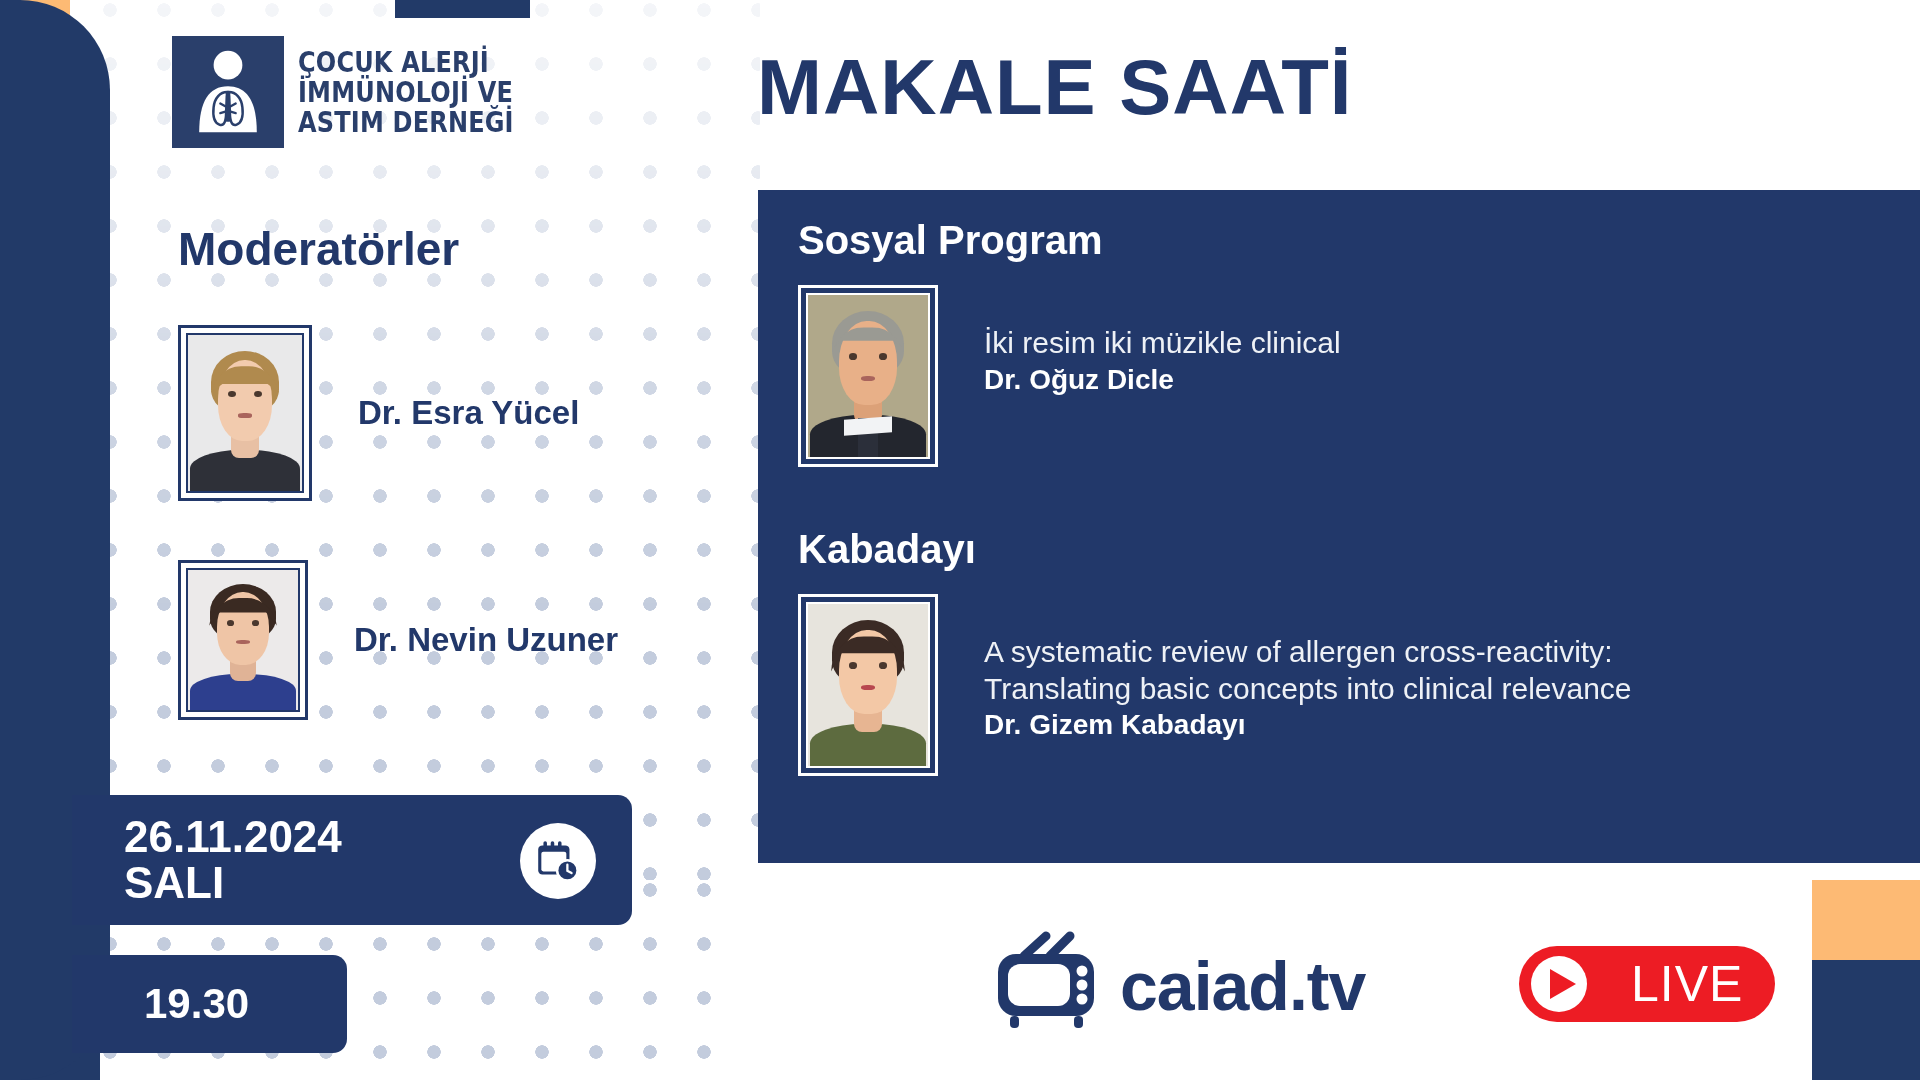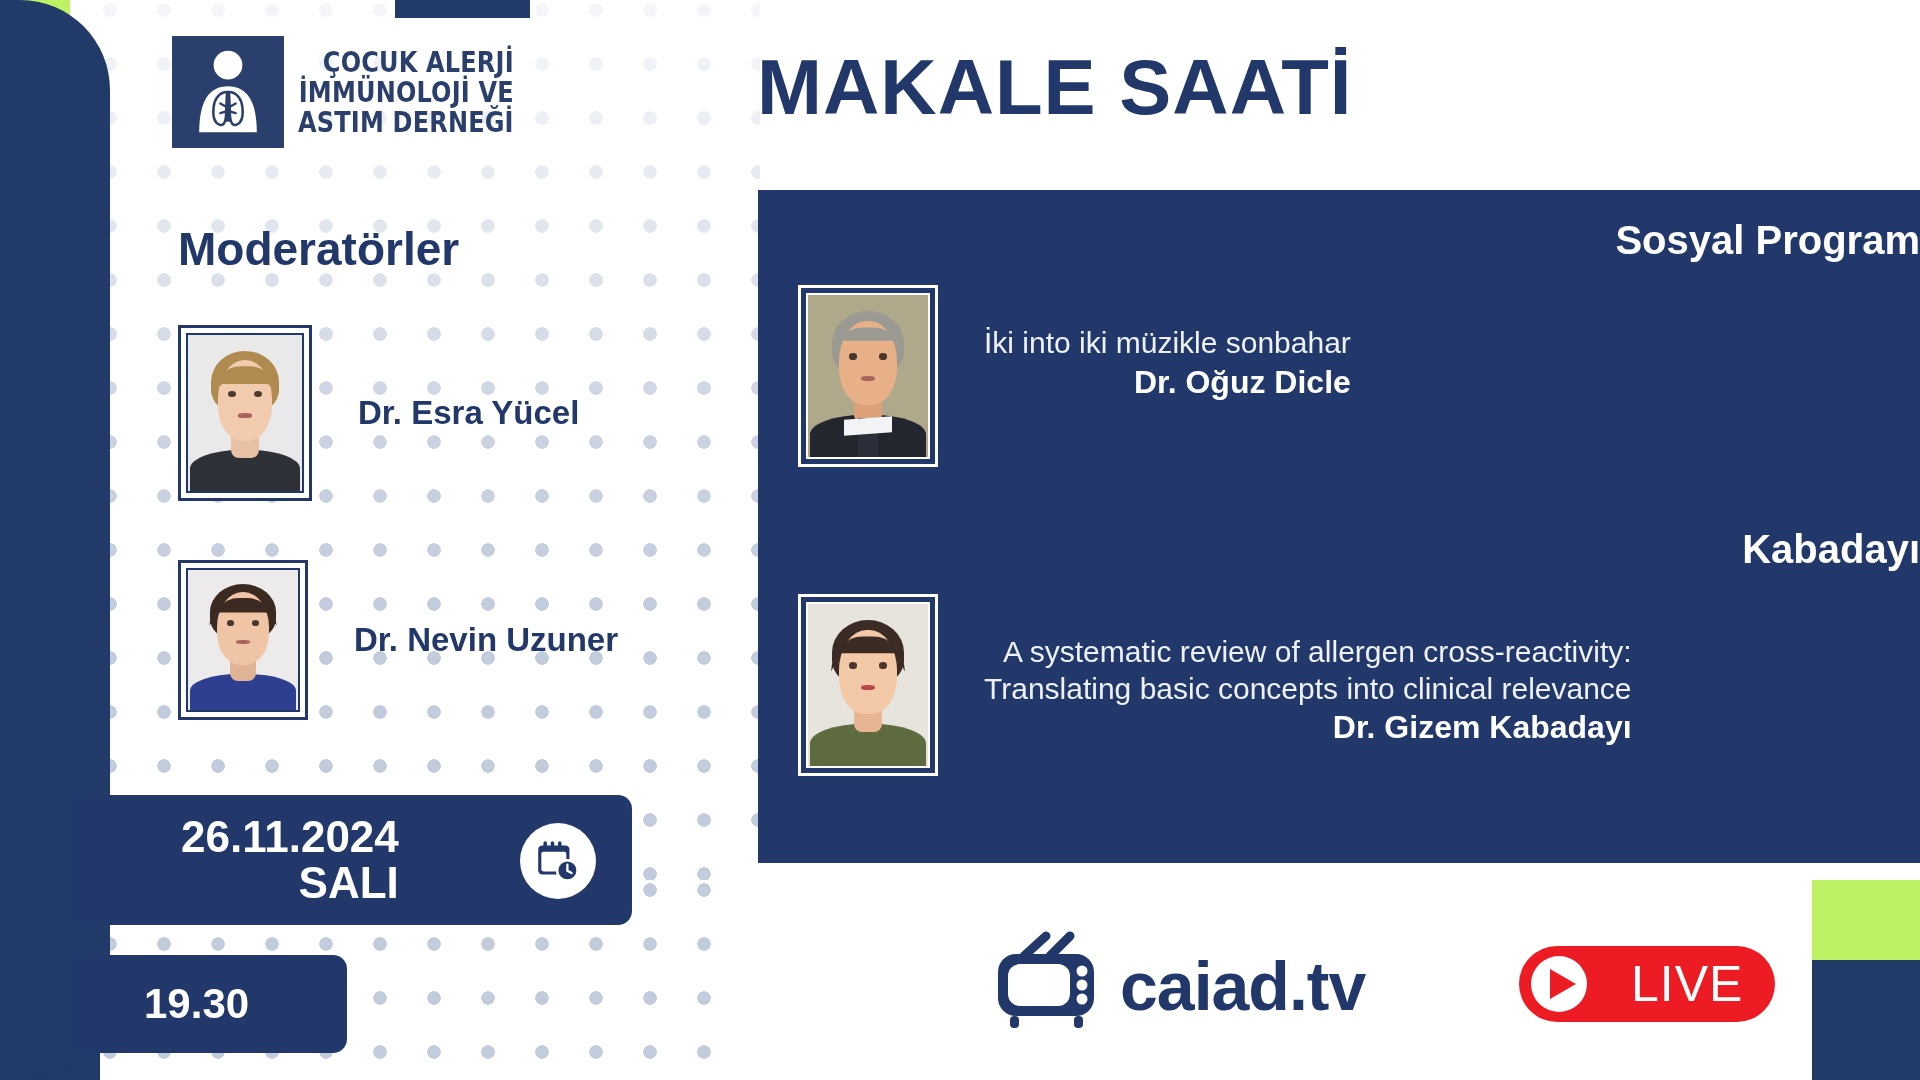--- a/index.html
+++ b/index.html
@@ -3,21 +3,21 @@
 <meta charset="utf-8">
 <style>
   * { margin:0; padding:0; box-sizing:border-box; }
   html, body {
     width:1920px; height:1080px;
     overflow:hidden;
     background:#223a68;
     font-family:"Liberation Sans", sans-serif;
   }
 
-  #stage { position:relative; width:1920px; height:960px; background:#bef264;text-align:right; }
+  #stage { position:relative; width:1920px; height:960px; background:#fdba74; }
   .left-bar-round {
     position:absolute; left:0; top:0; width:110px; height:1080px;
     background:#223a68;
     border-top-right-radius:90px;
     border-bottom-right-radius:90px;
     z-index:6;
   }
 
   
   .white-canvas {
@@ -103,21 +103,21 @@
   .f-mouth { position:absolute; left:44%; top:50%; width:12%; height:3%; border-radius:40%; background:#a9645c; }
 
   
   .date-pill {
     position:absolute; left:72px; top:795px; width:560px; height:130px;
     background:#22386a; border-radius:0 14px 14px 0; z-index:9;
     display:flex; align-items:center;
   }
   .date-text {
     color:#fff; font-weight:bold; font-size:44px; line-height:1.05;
-    margin-left:109px; white-space:pre-line;
+    margin-left:52px; white-space:pre-line;
   }
   .date-icon-circle {
     position:absolute; left:448px; top:28px;
     width:76px; height:76px; border-radius:50%; background:#ffffff;
     display:flex; align-items:center; justify-content:center;
   }
   .time-pill {
     position:absolute; left:72px; top:955px; width:275px; height:98px;
     background:#22386a; border-radius:0 14px 14px 0; z-index:9;
     display:flex; align-items:center;
@@ -137,21 +137,21 @@
   .entry-frame {
     width:140px; height:182px; border:3px solid #ffffff; background:#22386a;
     padding:5px; flex:0 0 auto;
   }
   .entry-frame .portrait-inner { border:2px solid #ffffff; }
   .entry-text { margin-left:46px; padding-top:40px; }
   .entry-title {
     color:#eef1f6; font-size:30px; line-height:1.22; font-weight:normal;
     white-space:pre-line;
   }
-  .entry-name { color:#ffffff; font-size:32px; font-weight:bold; margin-top:2px; }
+  .entry-name { color:#ffffff; font-size:28px; font-weight:bold; margin-top:2px; }
 
   
   .makale {
     position:absolute; left:757px; top:42px; z-index:8;
     color:#22386a; font-size:78px; font-weight:bold; letter-spacing:1px;
   }
 
   
   .footer-band {
     position:absolute; left:745px; top:865px; width:1067px; height:215px;
@@ -289,21 +289,21 @@
             <div class="f-hair2" style="background:#9a9a93; clip-path:polygon(0 0,100% 0,100% 26%,84% 16%,16% 16%,0 26%)"></div>
             <div class="f-eye" style="left:34%"></div>
             <div class="f-eye" style="left:59%"></div>
             <div class="f-mouth"></div>
             <div style="position:absolute;left:42%;bottom:0;width:16%;height:24%;background:#2b2f3a"></div>
             <div style="position:absolute;left:30%;bottom:14%;width:40%;height:10%;background:#f2f3f5;transform:skewY(-4deg)"></div>
           </div>
         </div>
       </div>
       <div class="entry-text">
-        <div class="entry-title">İki into iki müzikle sonbahar</div>
+        <div class="entry-title">İki resim iki müzikle clinical</div>
         <div class="entry-name">Dr. Oğuz Dicle</div>
       </div>
     </div>
 
     <div class="panel-h k">Kabadayı</div>
 
     <div class="entry">
       <div class="entry-frame">
         <div class="portrait-inner">
           <div class="face">

